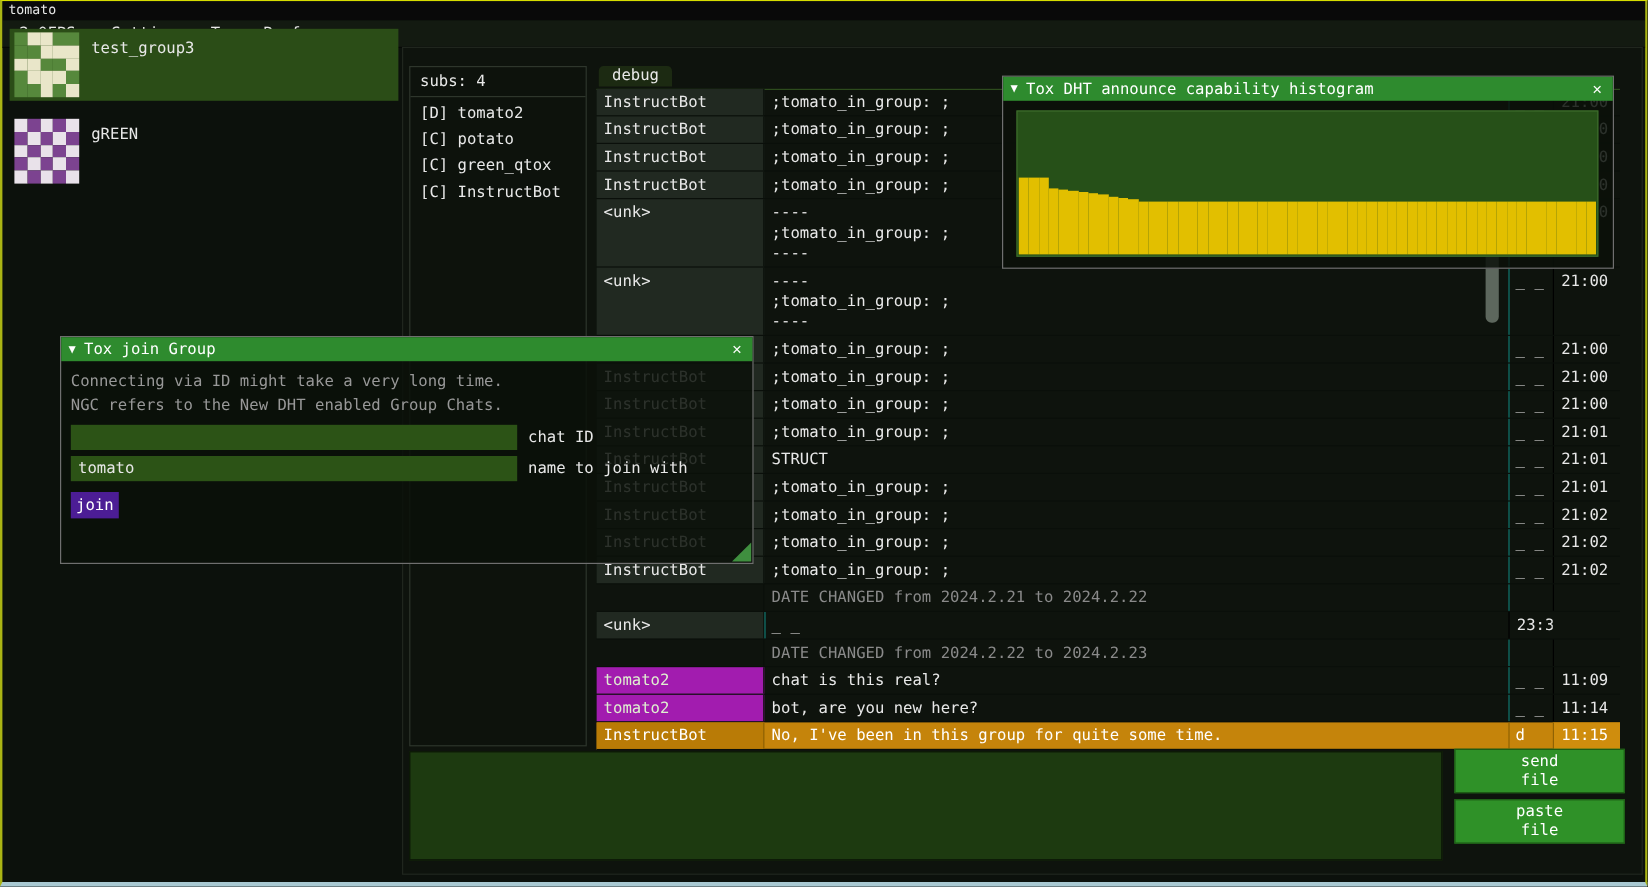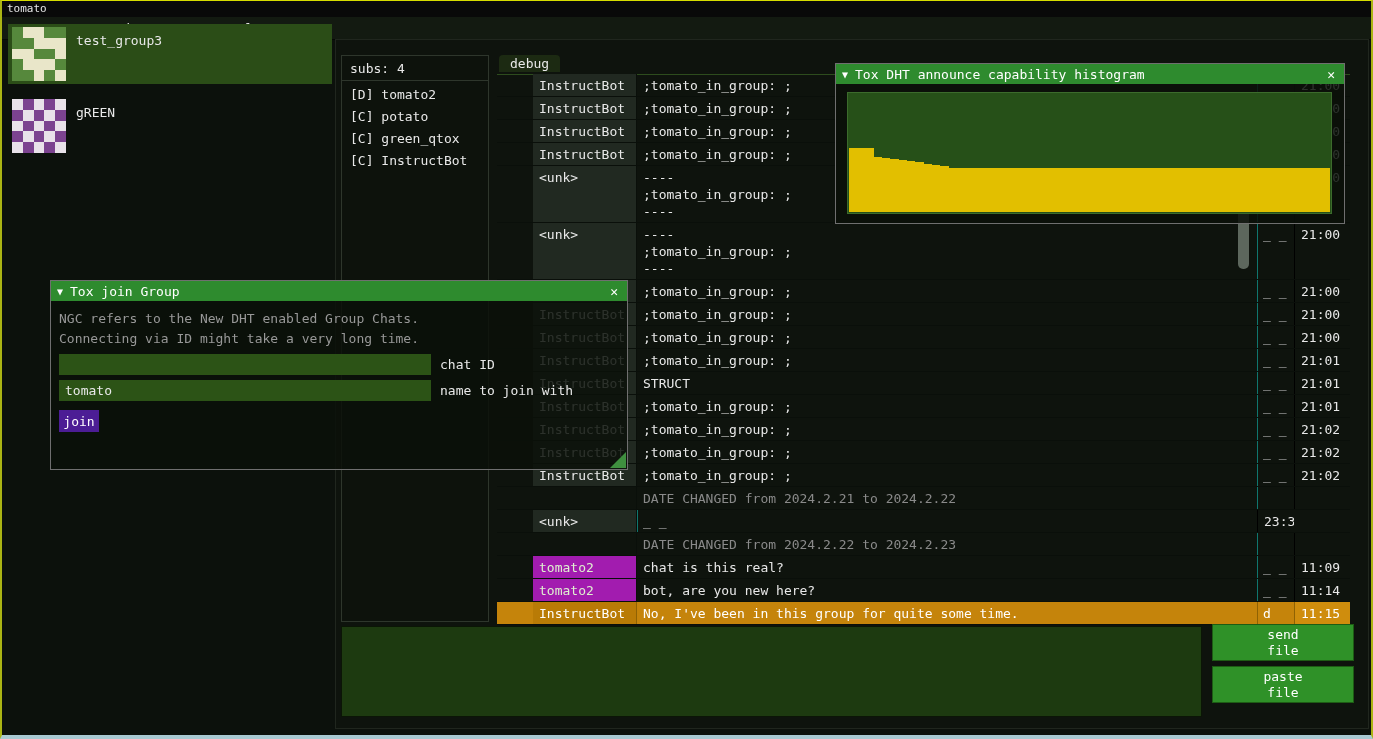--- a/index.html
+++ b/index.html
@@ -29,21 +29,21 @@
   .subs-header{padding:5px 8px 4px;border-bottom:1px solid #2e362c;}
   #members{padding-top:3px;}
   .member{padding:1px 8px;line-height:20px;white-space:pre;}
 
   
   .tabbar{position:absolute;left:495px;top:54px;width:853px;height:19px;border-bottom:1px solid #2d4c1d;z-index:1;}
   .tab{display:inline-block;margin-left:2px;padding:1px 11px;background:#1c2a12;border-radius:4px 4px 0 0;}
   #messages{position:absolute;left:495px;top:73px;width:853px;height:551px;z-index:1;overflow:hidden;}
   .mrow{display:grid;grid-template-columns:140px 1fr 37px 56px;border-bottom:1px solid #0a0f0a;}
   .cell{padding:3px 6px 2px;line-height:17px;white-space:pre;overflow:hidden;}
-  .name-cell{background:#212921;border-right:1px solid #0a0f0a;margin-left:36px;}
+  .name-cell{background:#212921;border-right:1px solid #0a0f0a;}
   .name-cell.self{background:#a21caf;color:#dff0d0;}
   .status-cell{border-left:1px solid #0f766e;color:#c8c8c8;padding-left:5px;padding-right:2px;}
   .time-cell{border-left:1px solid #000;}
   .mrow.date .name-cell{background:transparent;}
   .mrow.date .msg-cell{color:#8a8a8a;}
   .mrow.highlight{background:#c5840b;color:#ffffff;}
   .mrow.highlight .name-cell{background:#b97b06;color:#fff;border-right-color:#8f6203;}
   .mrow.highlight .status-cell{color:#fff;border-left-color:#8f6203;}
   .mrow.highlight .time-cell{background:#cf8d0d;border-left-color:#8f6203;}
   .scroll-thumb{position:absolute;left:1236px;top:93px;width:11px;height:175px;background:#5d675d;border-radius:5px;z-index:5;}
@@ -380,22 +380,22 @@
     </div>
   </div>
 
   <div class="fwin join-win">
     <div class="wtitle">
       <span class="collapse">▼</span>
       <span>Tox join Group</span>
       <span class="wclose">✕</span>
     </div>
     <div class="join-body">
+      <div class="info-line">Connecting via ID might take a very long time.</div>
       <div class="info-line">NGC refers to the New DHT enabled Group Chats.</div>
-      <div class="info-line">Connecting via ID might take a very long time.</div>
       <div id="join-fields">
           <div class="field-row">
             <div class="text-input"></div>
             <span class="field-label">chat ID</span>
           </div>
           <div class="field-row">
             <div class="text-input">tomato</div>
             <span class="field-label">name to join with</span>
           </div>
         </div>

